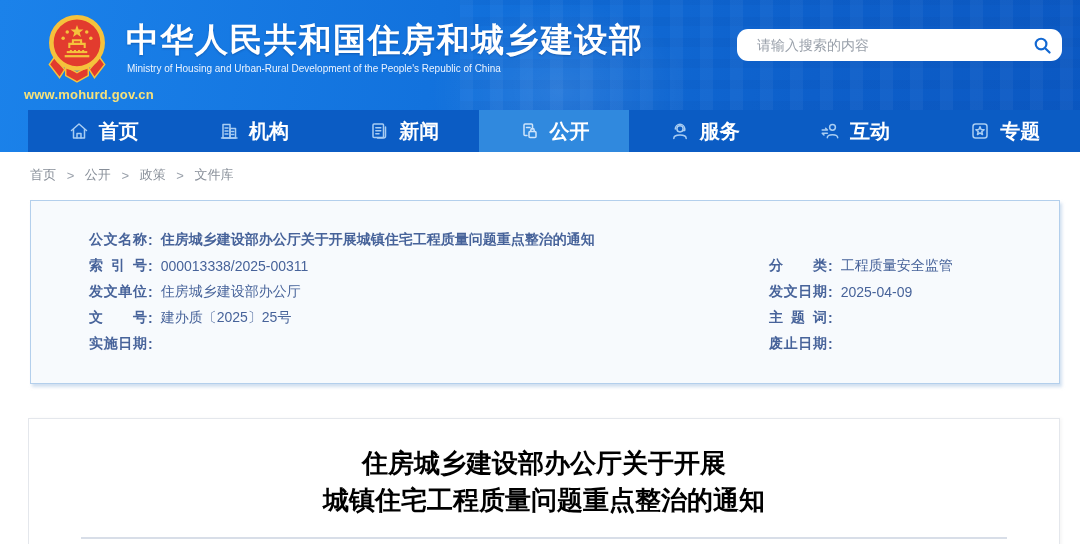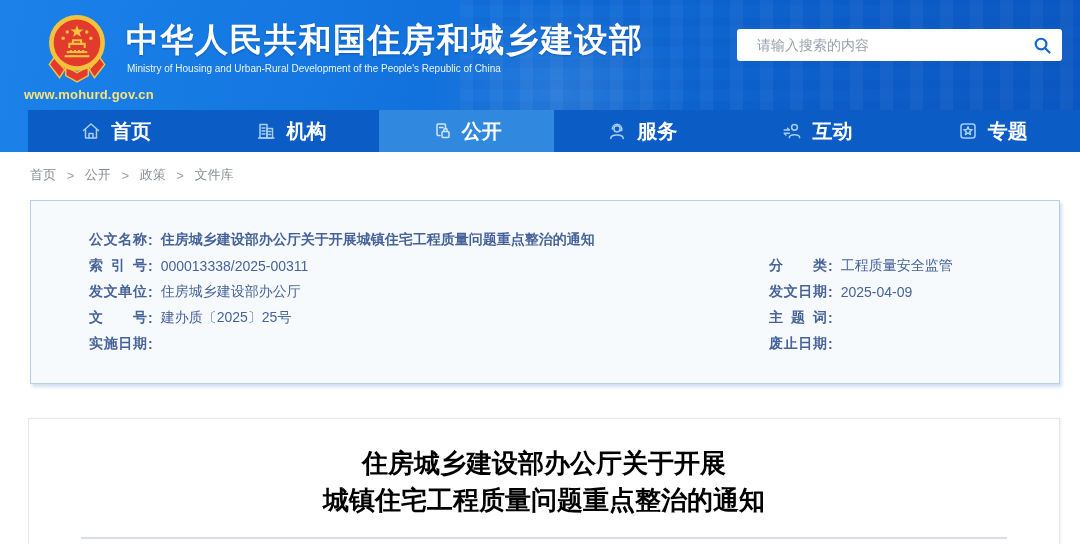--- a/index.html
+++ b/index.html
@@ -18,21 +18,21 @@
       background:radial-gradient(ellipse at 50% 60%, rgba(255,255,255,.10), rgba(255,255,255,0) 70%); }
 
   .emblem { position:absolute; left:46px; top:10px; }
   .site-url { position:absolute; left:24px; top:87px; width:122px; text-align:center;
               color:#f8e27a; font-weight:bold; font-size:13px; letter-spacing:.2px; }
   .site-title { position:absolute; left:126px; top:18px; color:#fff; font-size:33px;
                 font-weight:900; letter-spacing:1.5px; text-shadow:0 1px 2px rgba(0,40,100,.35); }
   .site-sub { position:absolute; left:127px; top:63px; color:#eaf3ff; font-size:10px; }
 
   .search { position:absolute; left:737px; top:29px; width:325px; height:32px; background:#fff;
-            border-radius:3px; display:flex; align-items:center; }
+            border-radius:11px; display:flex; align-items:center; }
   .search input { flex:1; border:none; outline:none; background:transparent; padding:0 10px 0 20px;
                   font-size:14px; color:#333; font-family:inherit; }
   .search input::placeholder { color:#9aa1ab; }
   .search .sbtn { width:40px; height:32px; display:flex; align-items:center; justify-content:center;
                   cursor:pointer; background:none; border:none; }
 
   
   .nav { position:absolute; left:28px; right:0; bottom:0; height:42px; background:#0b5cc4;
          display:flex; }
   .tab { flex:1; display:flex; align-items:center; justify-content:center; gap:9px;
@@ -126,20 +126,30 @@
       <span class="nicon">
         <svg width="22" height="22" viewBox="0 0 22 22">
           <rect x="5" y="4.5" width="7" height="13.5"></rect>
             <rect x="12" y="8.5" width="5.5" height="9.5"></rect>
           <path d="M7 8 h3 M7 11 h3 M7 14 h3 M13.7 11.5 h2 M13.7 14.5 h2"></path>
             <path d="M3.5 18 h15.5"></path>
         </svg>
         </span>
       <span>机构</span>
     </div>
+    <div class="tab">
+      <span class="nicon">
+        <svg width="22" height="22" viewBox="0 0 22 22">
+          <rect x="5" y="4" width="10.5" height="13.5" rx="1"></rect>
+          <path d="M7.8 7.8 h5 M7.8 10.8 h5 M7.8 13.8 h3.2"></path>
+          <path d="M17.5 7 v9 a2 2 0 0 1 -2 2 h-6"></path>
+        </svg>
+        </span>
+      <span>新闻</span>
+    </div>
     <div class="tab active">
       <span class="nicon">
         <svg width="22" height="22" viewBox="0 0 22 22">
           <path d="M14.5 9 V5 a1 1 0 0 0 -1-1 H7 a1 1 0 0 0 -1 1 v9.5 a1 1 0 0 0 1 1 h2"></path>
           <path d="M8.5 7.5 h3.5"></path>
           <rect x="11" y="11.5" width="7" height="6" rx="1"></rect>
           <path d="M12.8 11.5 v-1.3 a1.7 1.7 0 0 1 3.4 0 v1.3"></path>
         </svg>
         </span>
       <span>公开</span>

